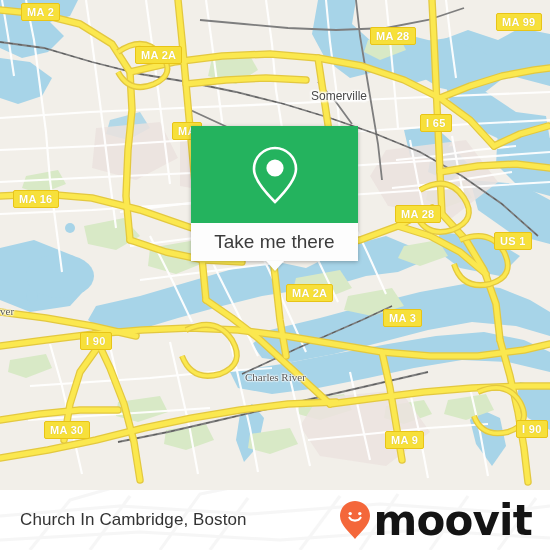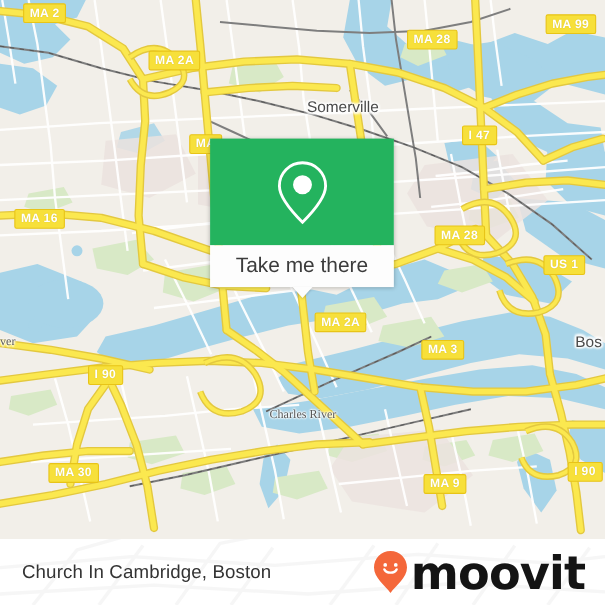--- a/index.html
+++ b/index.html
@@ -55,26 +55,27 @@
     text-align: center;
     white-space: nowrap;
     text-shadow: 0 0 1px rgba(160,140,20,0.45);
     font-family: "Liberation Sans", sans-serif;
   }
 
   
   .place-label {
     position: absolute;
     color: #4a4a4a;
-    font-size: 14px;
+    font-size: 12px;
     white-space: nowrap;
     text-shadow:
       -1.5px 0 2px #fff, 1.5px 0 2px #fff, 0 -1.5px 2px #fff, 0 1.5px 2px #fff,
       -1.5px -1.5px 2px #fff, 1.5px 1.5px 2px #fff, 1.5px -1.5px 2px #fff, -1.5px 1.5px 2px #fff;
     font-family: "Liberation Sans", sans-serif;
+    margin-left: 32px;
   }
   .water-label {
     position: absolute;
     color: #5a5a5a;
     font-size: 11px;
     white-space: nowrap;
     text-shadow:
       -1px 0 1.5px #fff, 1px 0 1.5px #fff, 0 -1px 1.5px #fff, 0 1px 1.5px #fff;
     font-family: Liberation Serif, serif;
   }
@@ -371,21 +372,21 @@
         <path d="M186,330 q30,-14 46,10 q14,24 -12,34 q-28,8 -38,-18"></path>
         <path d="M478,392 q28,-12 42,10 q12,22 -12,30 q-26,6 -34,-16"></path>
       </g>
     </svg>
 
     <div class="shield" style="left:21px;  top:3px;">MA 2</div>
     <div class="shield" style="left:135px; top:46px;">MA 2A</div>
     <div class="shield" style="left:370px; top:27px;">MA 28</div>
     <div class="shield" style="left:496px; top:13px;">MA 99</div>
     <div class="shield" style="left:172px; top:122px;">MA</div>
-    <div class="shield" style="left:420px; top:114px;">I 47</div>
+    <div class="shield" style="left:420px; top:114px;">I 65</div>
     <div class="shield" style="left:13px;  top:190px;">MA 16</div>
     <div class="shield" style="left:395px; top:205px;">MA 28</div>
     <div class="shield" style="left:494px; top:232px;">US 1</div>
     <div class="shield" style="left:286px; top:284px;">MA 2A</div>
     <div class="shield" style="left:383px; top:309px;">MA 3</div>
     <div class="shield" style="left:80px;  top:332px;">I 90</div>
     <div class="shield" style="left:44px;  top:421px;">MA 30</div>
     <div class="shield" style="left:385px; top:431px;">MA 9</div>
     <div class="shield" style="left:516px; top:420px;">I 90</div>
 

